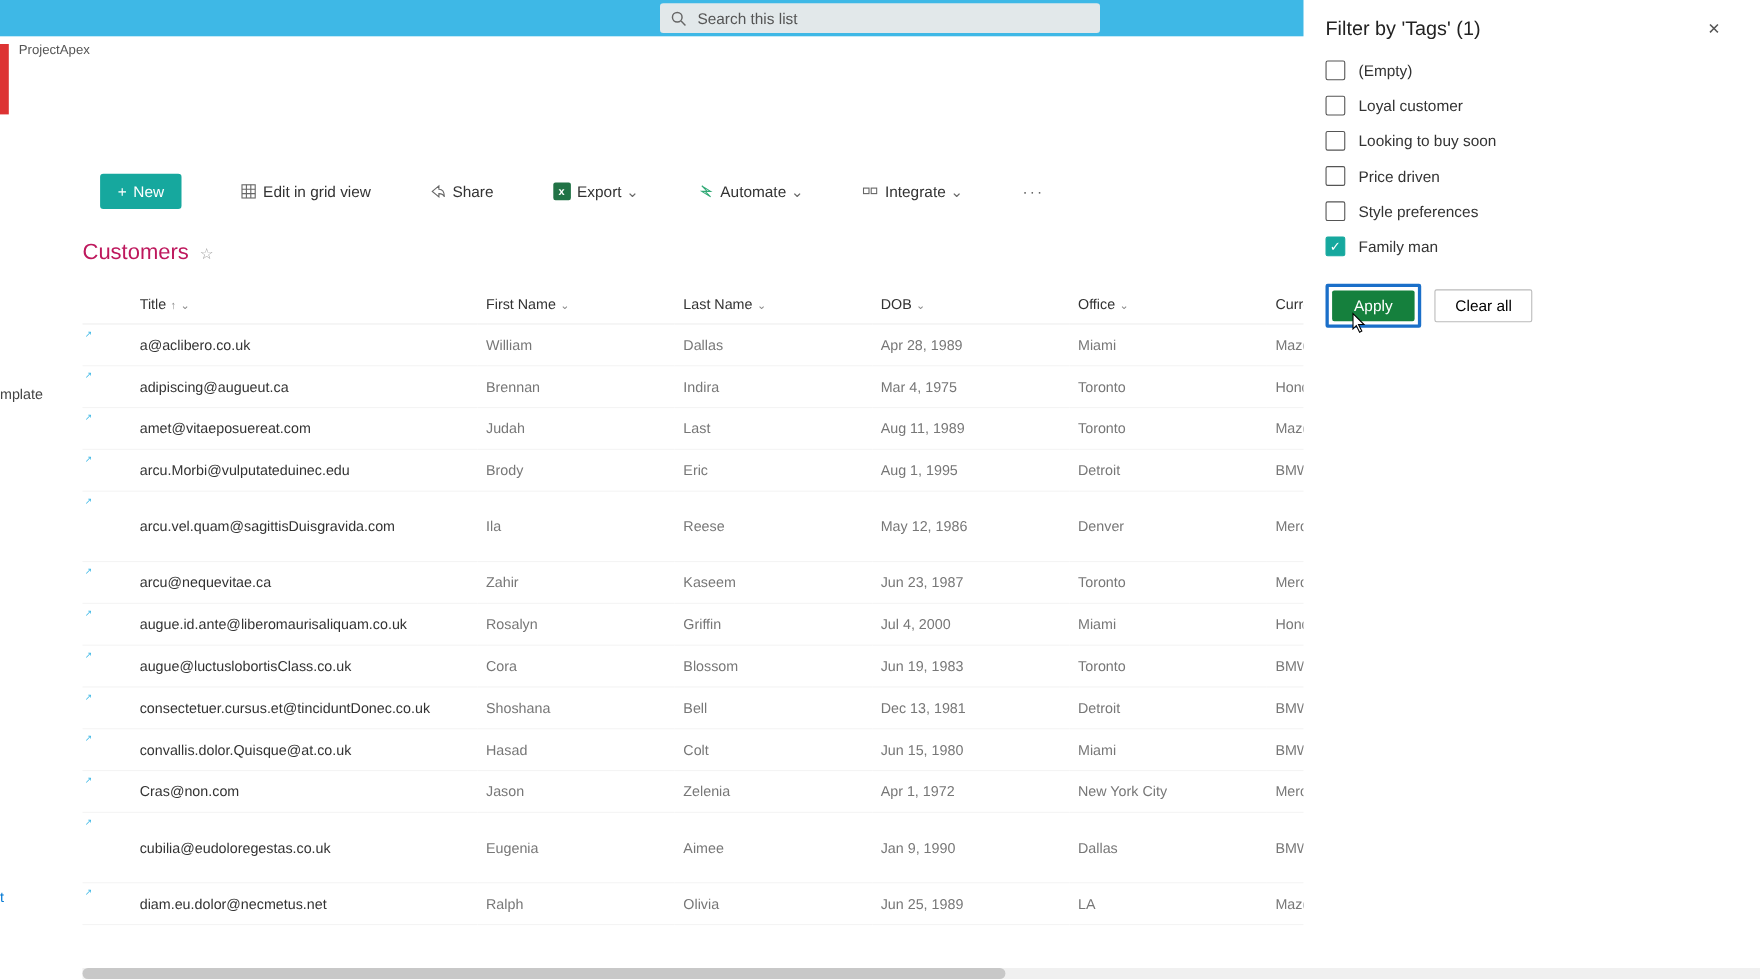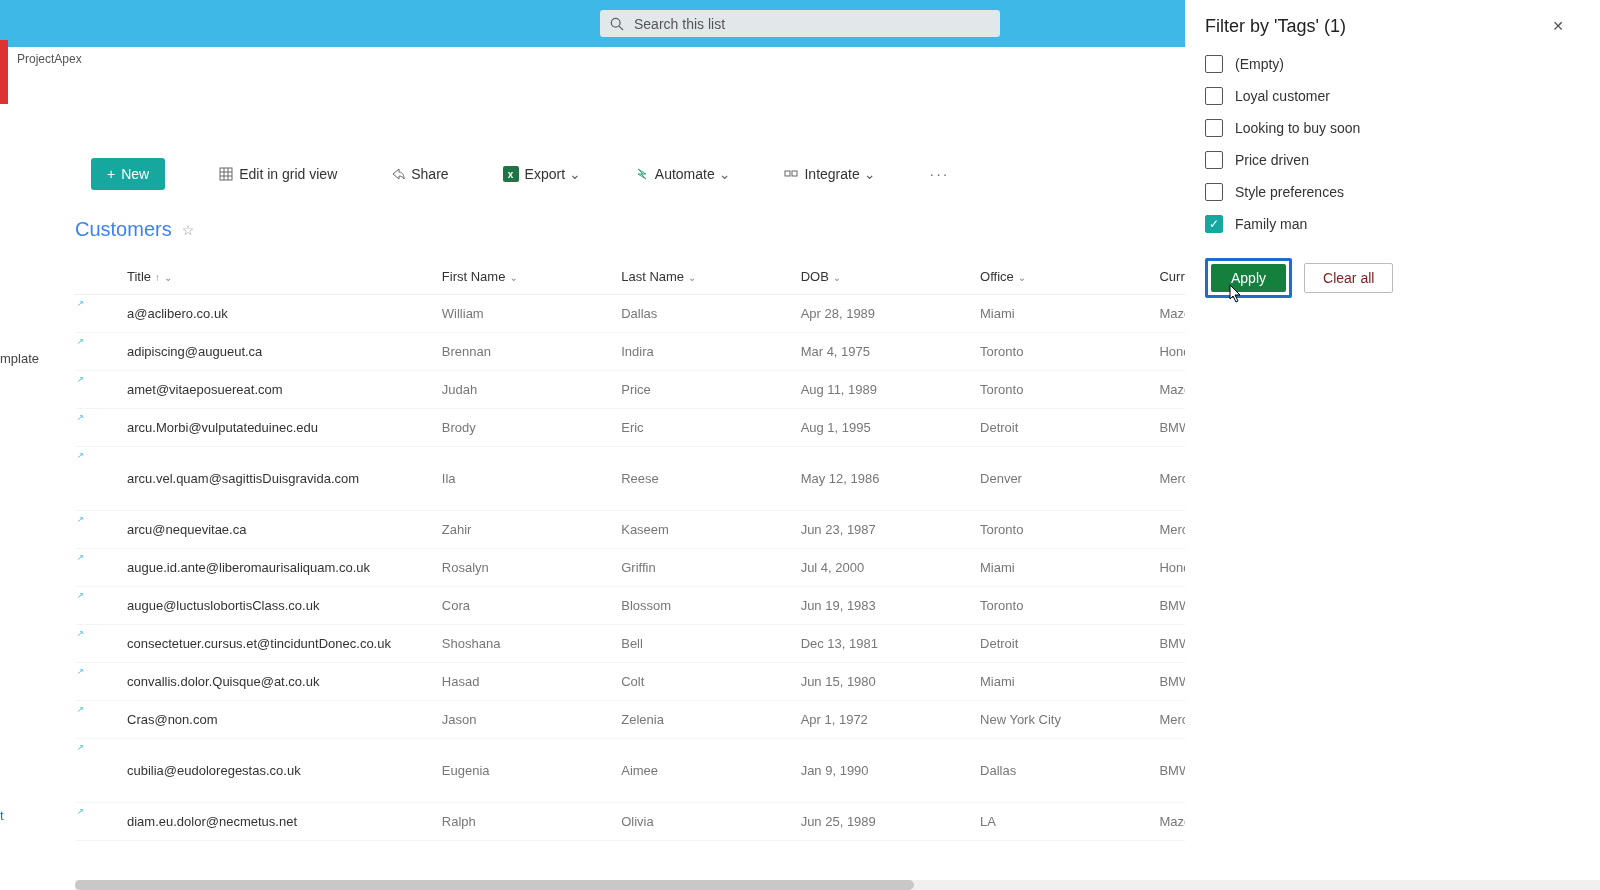--- a/index.html
+++ b/index.html
@@ -1,19 +1,19 @@
 <!DOCTYPE html>
 <html><head>
 <meta charset="utf-8">
 <style>
 * { margin: 0; padding: 0; box-sizing: border-box; font-family: "Segoe UI", Arial, sans-serif; }
 body { width: 1600px; height: 890px; overflow: hidden; background: #fff; position: relative; }
 
 
-.topbar { height: 47px; background: #3eb8e6; display: flex; align-items: center; justify-content: center; }
+.topbar { height: 33px; background: #3eb8e6; display: flex; align-items: center; justify-content: center; }
 .searchbox { width: 400px; height: 27px; background: #e2e8ea; border-radius: 3px; display: flex; align-items: center; padding: 0 10px; color: #555; font-size: 14px; }
 .searchbox svg { margin-right: 10px; }
 
 
 .breadcrumb-row { height: 24px; padding-left: 17px; font-size: 12px; color: #555; display:flex; align-items:center;}
 .bc-logo { width:8px; height:64px; background: linear-gradient(#d33,#d33); position:absolute; left:0; top:40px; }
 
 
 .leftnav-frag { position: absolute; left: 0; top: 345px; font-size: 13px; color: #444; }
 .leftnav-item { padding: 6px 0; }
@@ -26,21 +26,21 @@
 .toolbar { display: flex; align-items: center; gap: 18px; padding: 8px 16px 20px 16px; font-size: 14px; color: #333; }
 .btn-new { background: #16a89e; color:#fff; border:none; height:32px; padding:0 16px; border-radius:3px; display:flex; align-items:center; gap:6px; font-size:14px; cursor:pointer;}
 .tb-item { display:flex; align-items:center; gap:6px; color:#333; cursor:pointer;margin-left:36px; }
 .tb-item svg { flex:none; }
 .tb-chev { color:#666; margin-left:-2px;}
 .ellipsis { color:#666; letter-spacing:2px; }
 .excel-ico { background:#217346; color:#fff; width:16px; height:16px; display:flex; align-items:center; justify-content:center; font-size:10px; border-radius:2px; font-weight:bold;}
 
 
 .list-title-row { display:flex; align-items:center; gap:10px; padding: 8px 0 18px 0; }
-.list-title { font-size: 20px; color:#3b82f6; font-weight:400; }
+.list-title { font-size: 20px; color:#be185d; font-weight:400; }
 .star { color:#999; font-size:14px; }
 
 
 .tbl { width: 100%; border-collapse: collapse; font-size: 13px; color:#555; table-layout:fixed;}
 .tbl th { text-align:left; font-weight:400; color:#333; padding: 10px 8px; font-size:13px; border-bottom:1px solid #eee; white-space:nowrap;}
 .tbl td { padding: 11px 8px; border-bottom:1px solid #f4f4f4; color:#777; white-space:nowrap; overflow:hidden; text-overflow:ellipsis;}
 .tbl td.title-cell { color:#333; position:relative; padding-left:12px;}
 .title-sup { position:absolute; left:2px; top:4px; font-size:8px; color:#3eb8e6; }
 .col-title { width: 260px; padding-left:52px !important;}
 .col-fname { width: 130px; }
@@ -58,21 +58,21 @@
 .fp-head { display:flex; justify-content:space-between; align-items:center; padding: 4px 0 10px 0;}
 .fp-title { font-size:18px; color:#222; font-weight:400;text-align:right;}
 .fp-close { color:#555; cursor:pointer; font-size:14px; padding:4px 16px;}
 .fp-opt { display:flex; align-items:center; gap:12px; padding: 7px 0; font-size:14px; color:#333; cursor:pointer;}
 .chk { width:18px; height:18px; border:1px solid #555; border-radius:2px; flex:none; display:flex; align-items:center; justify-content:center;}
 .chk.checked { background:#16a89e; border-color:#16a89e; color:#fff; }
 .chk.checked::after { content:"✓"; font-size:12px; line-height:1;}
 .fp-btns { display:flex; gap:12px; margin-top:18px; align-items:center;}
 .btn-apply-wrap { border:3px solid #1a6fc9; padding:3px; border-radius:2px; position:relative;}
 .btn-apply { background:#15803d; color:#fff; border:none; padding:6px 20px; font-size:14px; cursor:pointer; border-radius:2px;}
-.btn-clear { background:#fff; border:1px solid #bbb; padding:6px 18px; font-size:14px; color:#7f1d1d; cursor:pointer; border-radius:2px;}
+.btn-clear { background:#fff; border:1px solid #bbb; padding:6px 18px; font-size:14px; color:#000000; cursor:pointer; border-radius:2px;}
 .cursor-icn { position:absolute; left:18px; top:22px; pointer-events:none;}
 
 .hscroll { position:absolute; left:75px; right:0; bottom:0; height:10px; background:#f0f0f0;}
 .hscroll-thumb { height:100%; width:55%; background:#c8c8c8; border-radius:5px;}
 </style>
 </head>
 <body>
 
 <div class="topbar">
   <div class="searchbox">
@@ -175,21 +175,21 @@
           <td>Indira</td>
           <td>Mar 4, 1975</td>
           <td>Toronto</td>
           <td>Honda</td>
           <td>1-581-873-0518</td>
           <td></td>
         </tr>
         <tr>
           <td class="title-cell" style="padding-left:52px;"><span class="title-sup">↗</span>amet@vitaeposuereat.com</td>
           <td>Judah</td>
-          <td>Price</td>
+          <td>Last</td>
           <td>Aug 11, 1989</td>
           <td>Toronto</td>
           <td>Mazda</td>
           <td>1-916-661-7976</td>
           <td></td>
         </tr>
         <tr>
           <td class="title-cell" style="padding-left:52px;"><span class="title-sup">↗</span>arcu.Morbi@vulputateduinec.edu</td>
           <td>Brody</td>
           <td>Eric</td>

